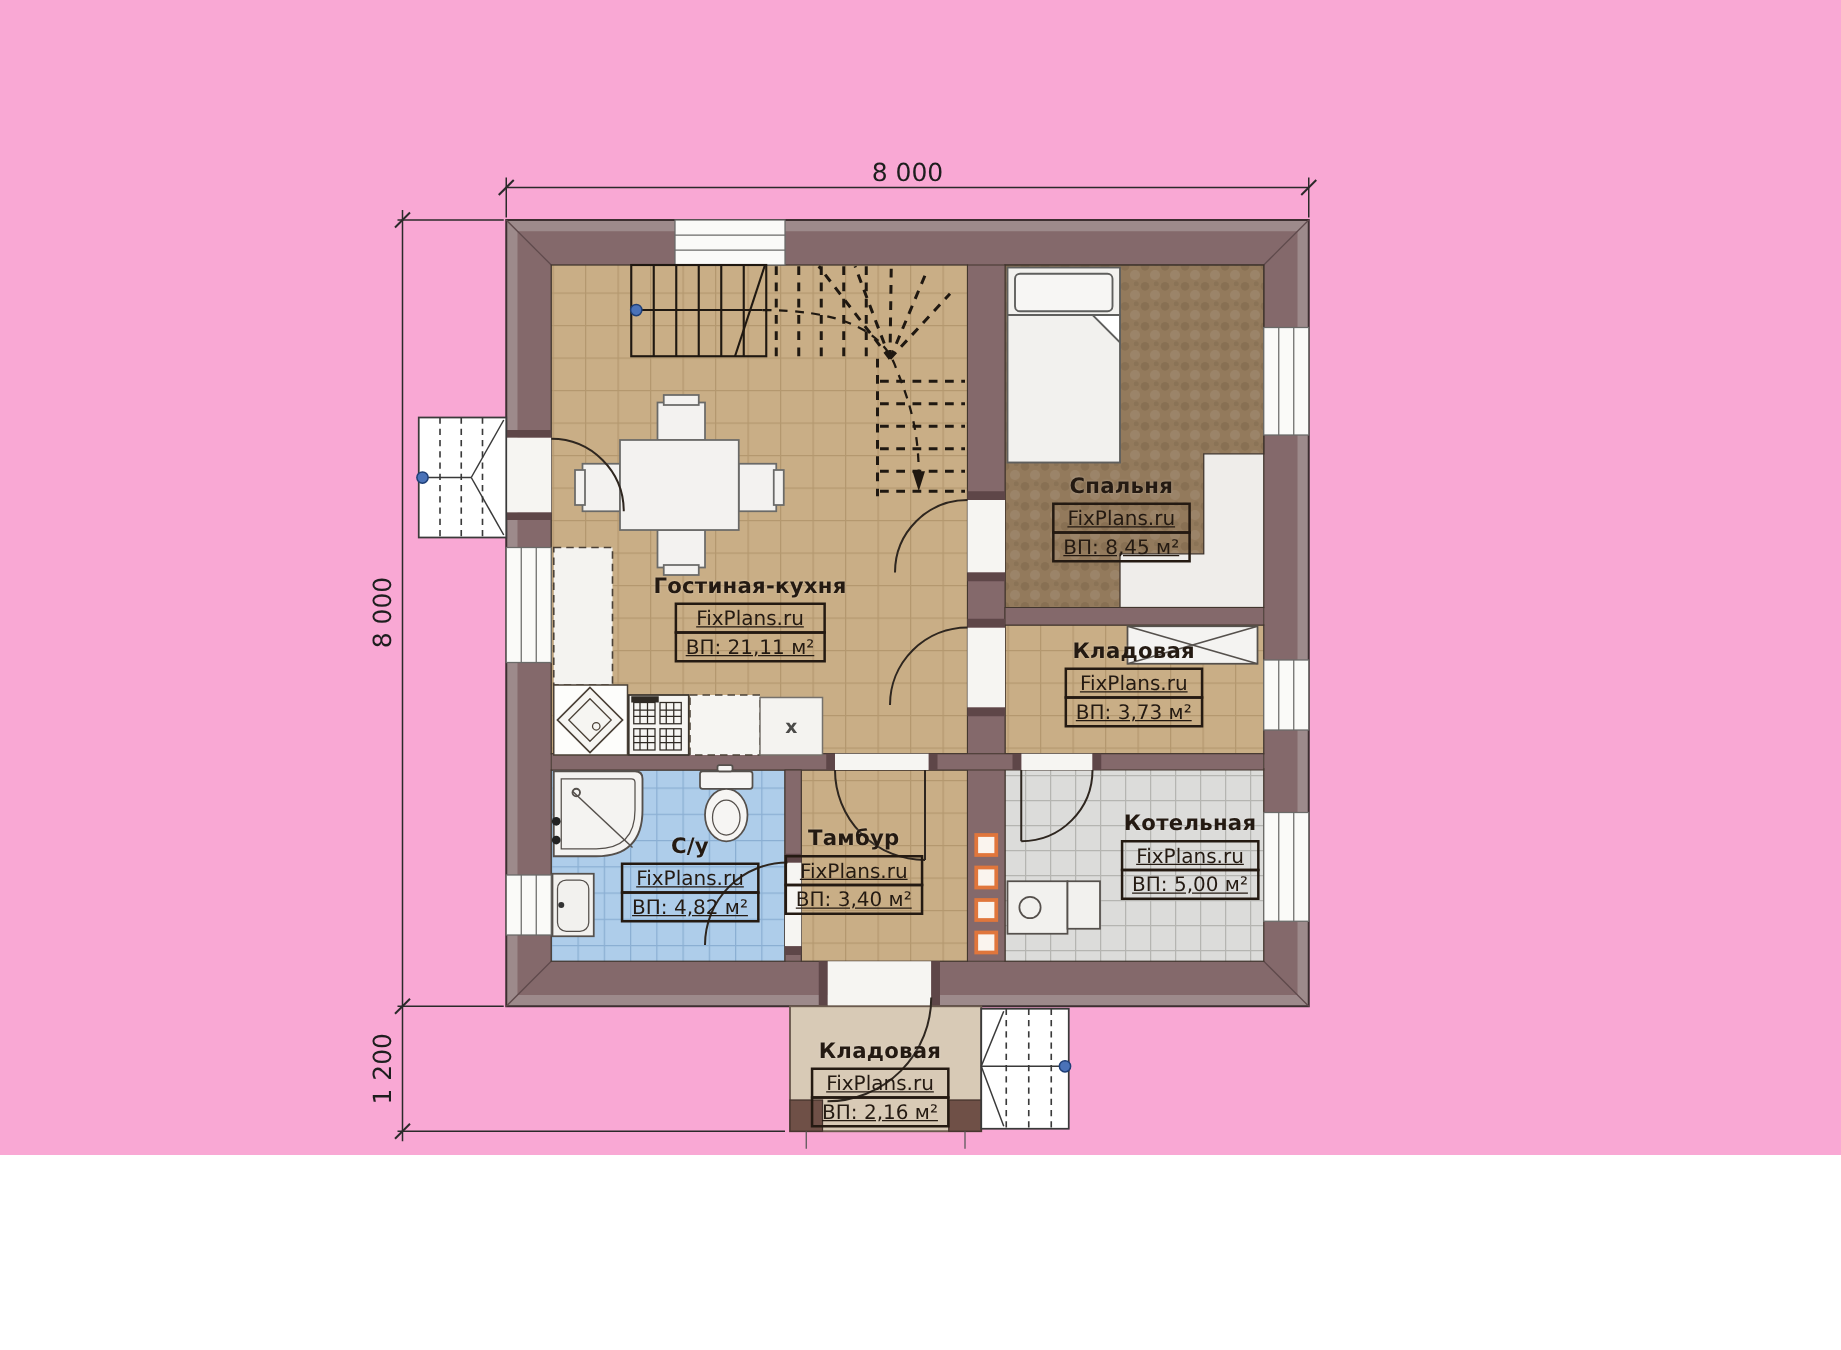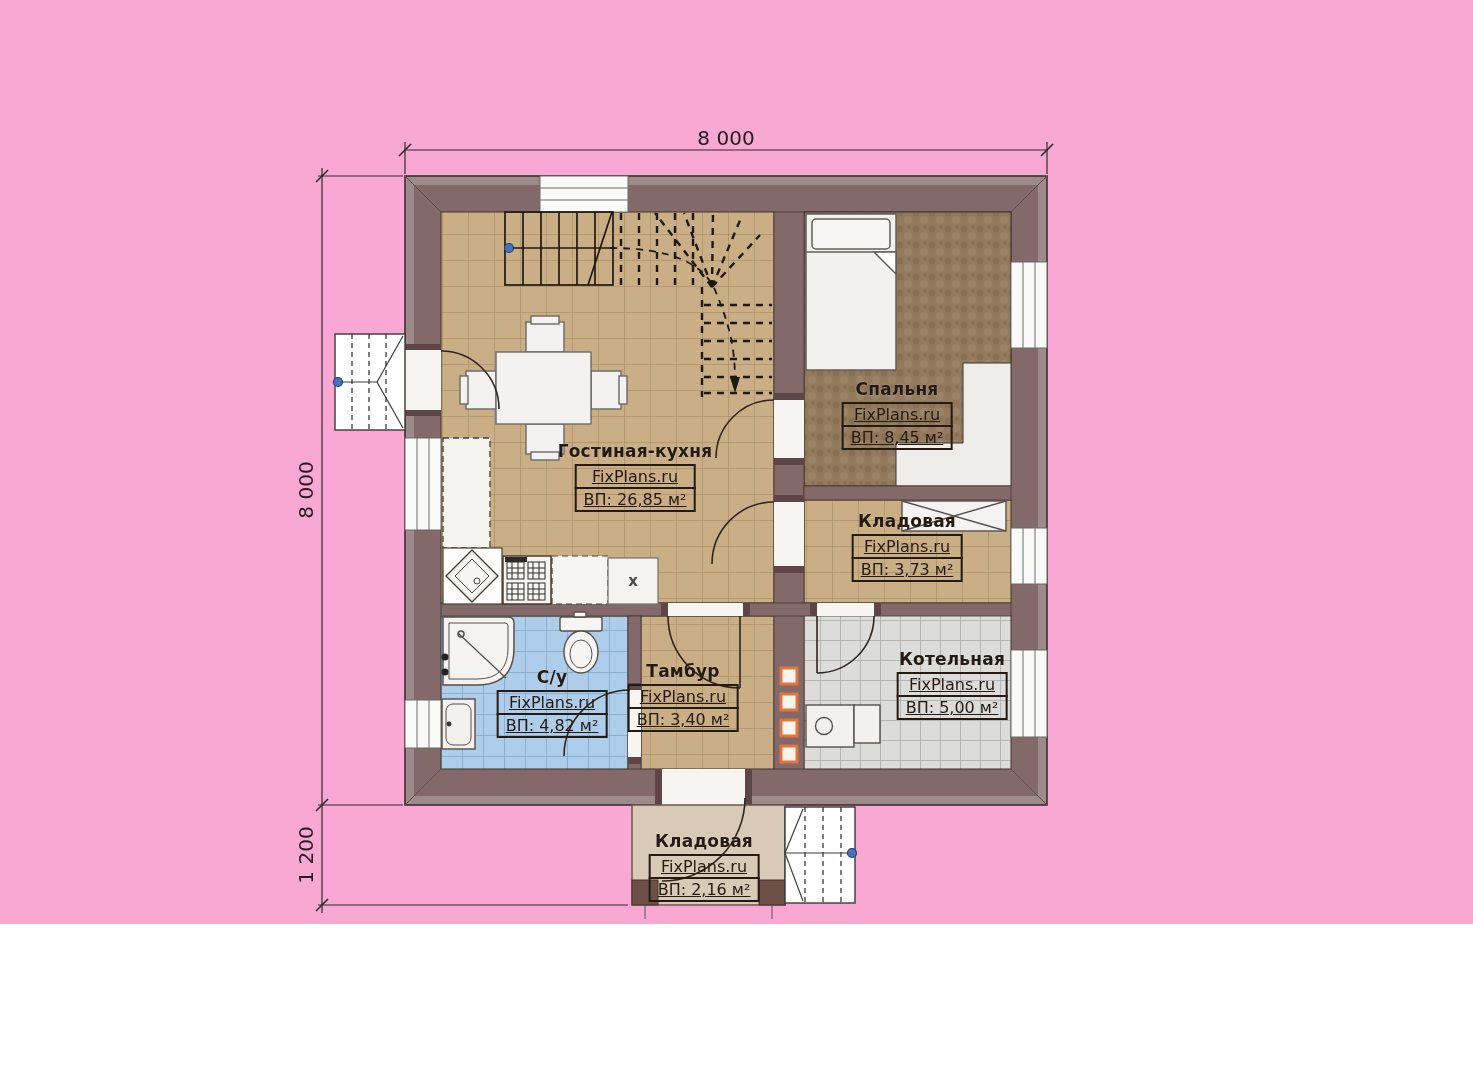--- a/index.html
+++ b/index.html
@@ -343,25 +343,25 @@
     <circle cx="852" cy="853" r="4.5"></circle>
   </g>
 </svg>
 
   <div class="dim h" style="left:726px; top:126px;">8 000</div>
   <div class="dim v" style="left:306px; top:490px;">8 000</div>
   <div class="dim v" style="left:306px; top:855px;">1 200</div>
 
   <div class="fridge-x" style="left:633px; top:581px;">x</div>
 
-  <div class="rlabel" style="left:600px; top:441px;margin-left:35px;">
+  <div class="rlabel" style="left:600px; top:459px;">
     <div class="rname">Гостиная-кухня</div>
     <div class="wmbox">
       <div class="wrow">FixPlans.ru</div>
-      <div class="wrow">ВП: 26,85 м²</div>
+      <div class="wrow">ВП: 21,11 м²</div>
     </div>
   </div>
 
   <div class="rlabel" style="left:877px; top:379px;padding-left:40px;">
     <div class="rname">Спальня</div>
     <div class="wmbox">
       <div class="wrow">FixPlans.ru</div>
       <div class="wrow">ВП: 8,45 м²</div>
     </div>
   </div>

